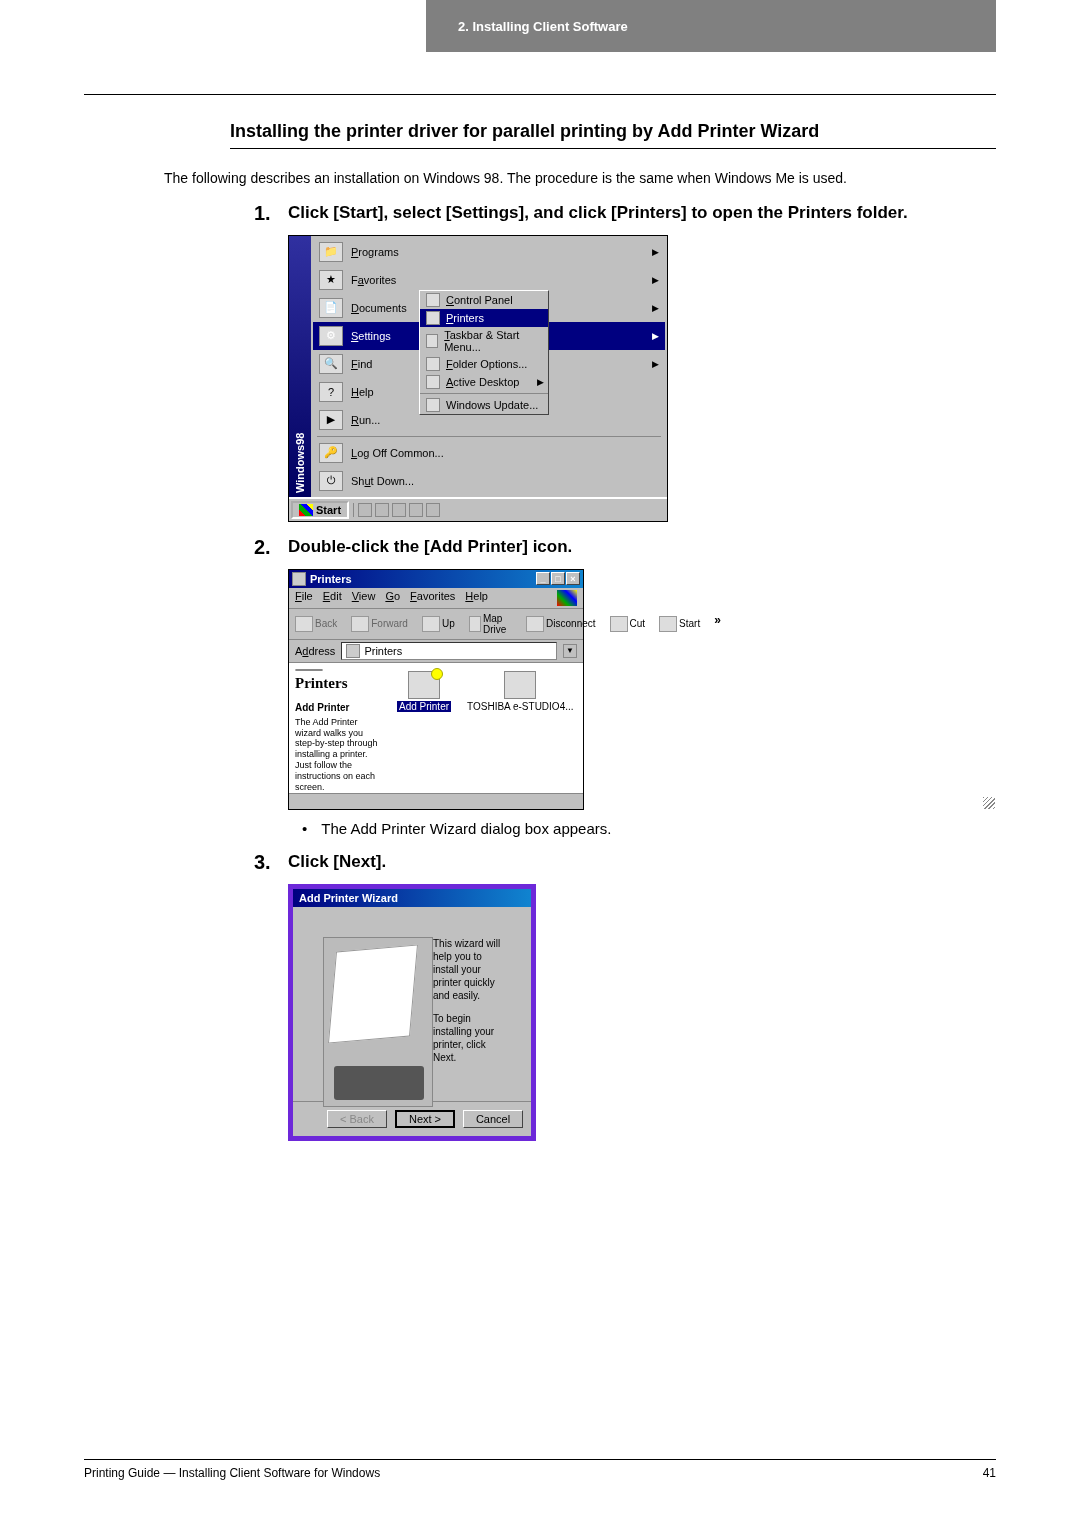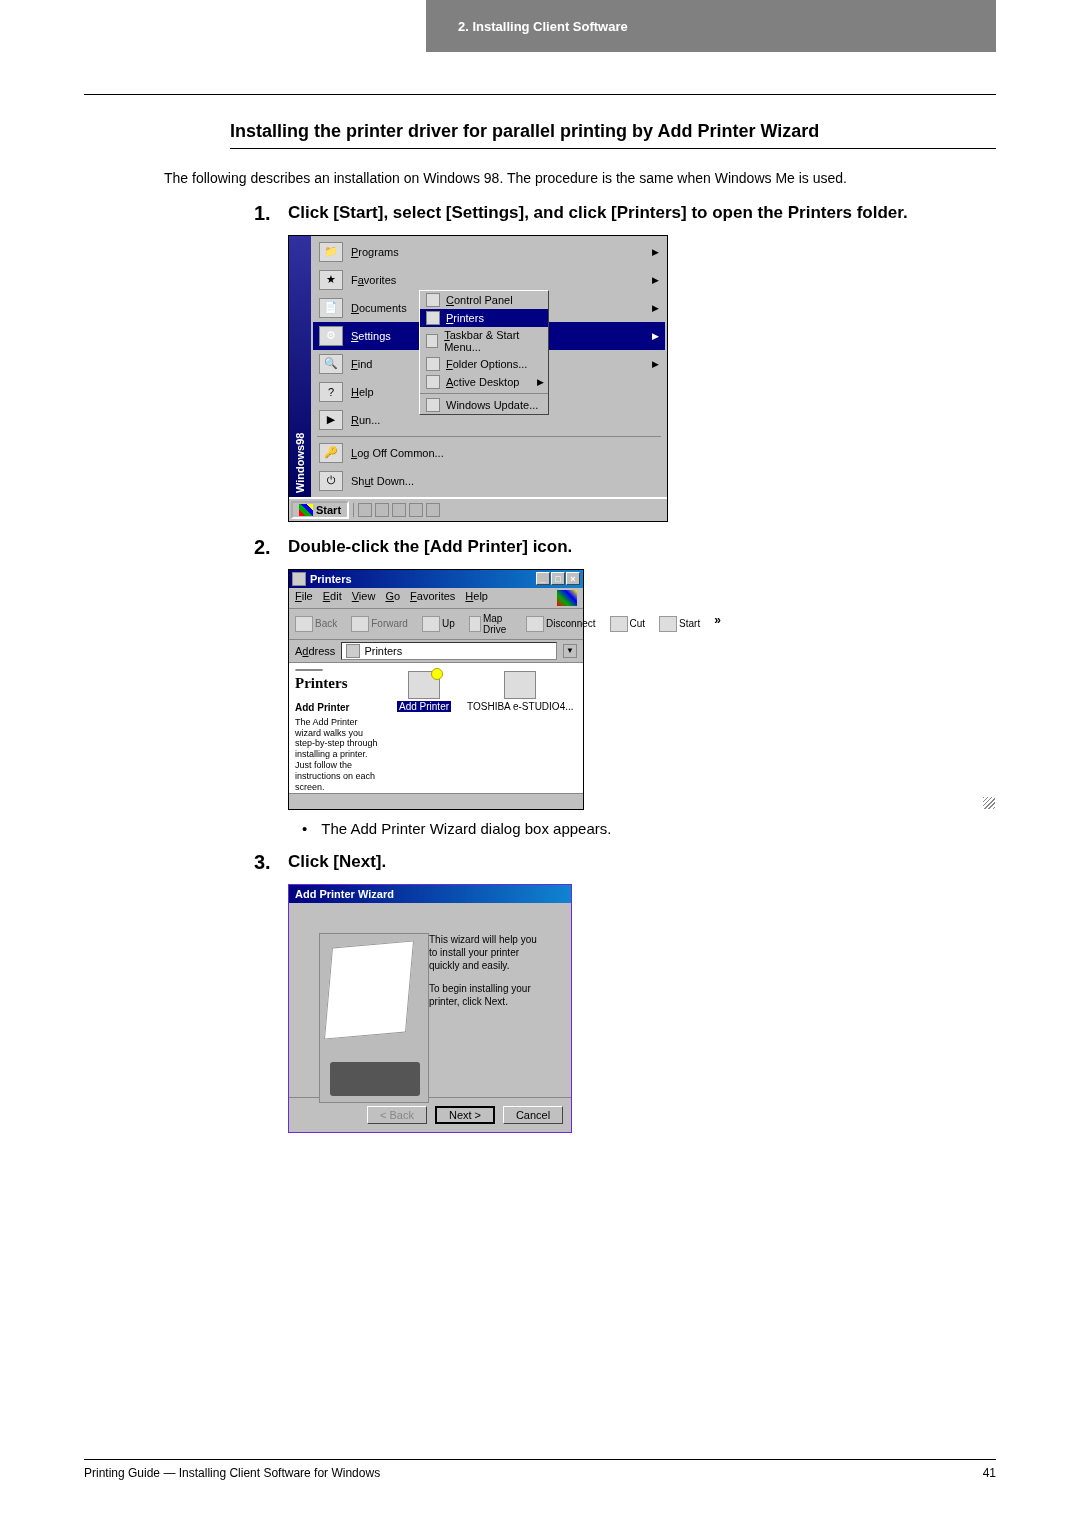--- a/index.html
+++ b/index.html
@@ -327,21 +327,21 @@
     height:16px;background:#c0c0c0;border-top:1px solid #888;
   }
   .ss2-resize {
     position:absolute;right:1px;bottom:1px;width:12px;height:12px;
     background:repeating-linear-gradient(135deg,#888 0 1px,transparent 1px 3px);
   }
   .ss2-wrap { position:relative; }
 
   
   .ss3 {
-    width:284px;border:1px solid #6d28d9;
+    width:248px;border:5px solid #6d28d9;
   }
   .ss3-title {
     background:linear-gradient(90deg,#000080,#1084d0);color:#fff;
     font-weight:bold;font-size:11px;padding:3px 6px;
   }
   .ss3-body {
     background:#c0c0c0;display:flex;padding:30px;height:194px;
   }
   .ss3-img {
     width:110px;height:170px;background:#bbb;border:1px solid #888;

